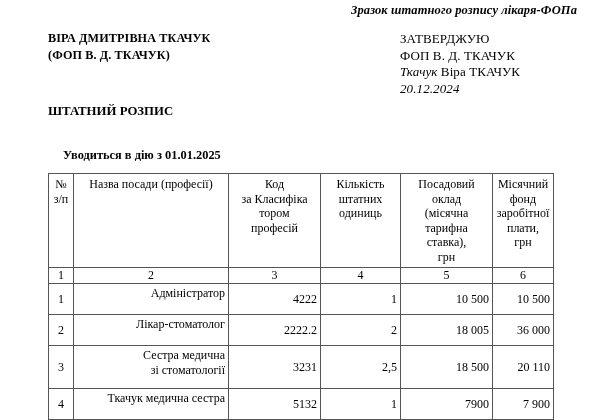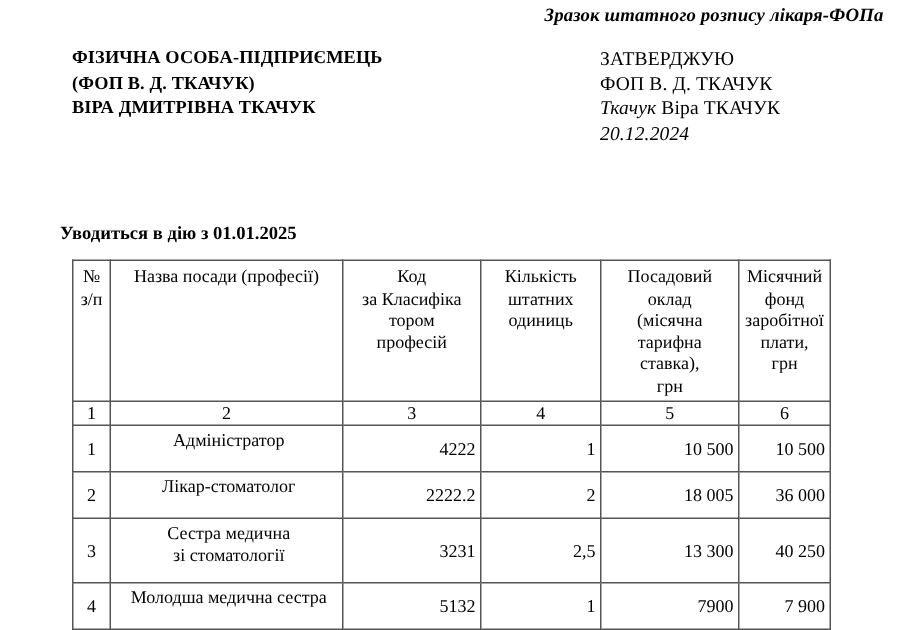--- a/index.html
+++ b/index.html
@@ -18,21 +18,21 @@
   .page {
     position: relative;
     width: 600px;
     height: 420px;
   }
 
   
   .caption {
     position: absolute;
     top: 3px;
-    left: 16px;
+    left: 4px;
     width: 573px;
     text-align: right;
     font-size: 12.5px;
     font-weight: bold;
     font-style: italic;
     letter-spacing: 0.1px;
   }
 
   
   .hdr-left {
@@ -61,21 +61,21 @@
     position: absolute;
     top: 103px;
     left: 48px;
     font-size: 12.8px;
     font-weight: bold;
     line-height: 17.5px;
   }
   .effective {
     position: absolute;
     top: 148px;
-    left: 40px;
+    left: 63px;
     font-size: 12.4px;
     font-weight: bold;
   }
 
   
   .tbl-wrap {
     position: absolute;
     top: 173px;
     left: 48px;
     width: 505px;
@@ -111,48 +111,48 @@
   }
   .unit-ital { }
 
   tr.numrow td {
     text-align: center;
     height: 15px;
     padding: 0 3px;
   }
   tr.datarow td { height: 26px; }
   tr.datarow td.num { text-align: center; }
-  tr.datarow td.name { text-align: center; vertical-align: top; padding-left: 6px; }
+  tr.datarow td.name { text-align: right; vertical-align: top; padding-left: 6px; }
   tr.datarow td.ctr { text-align: right; }
   tr.tall td { height: 38px; }
   tr.tall td.name { vertical-align: top; }
   tr.total td { height: 20px; }
   tr.total td.name { font-weight: bold; vertical-align: middle; }
 </style>
 </head>
 <body>
 
 <div class="page">
 
   <div class="caption">Зразок штатного розпису лікаря-ФОПа</div>
 
   <div class="hdr-left">
-    <div>ФІЗИЧНА ОСОБА-ПІДПРИЄМЕЦЬ</div>
+    <div>ВІРА ДМИТРІВНА ТКАЧУК</div>
     <div>(ФОП В. Д. ТКАЧУК)</div>
-    <div>ВІРА ДМИТРІВНА ТКАЧУК</div>
   </div>
 
   <div class="hdr-right">
     <div>ЗАТВЕРДЖУЮ</div>
     <div>ФОП В. Д. ТКАЧУК</div>
     <div><span class="sig-italic">Ткачук</span> <span>Віра ТКАЧУК</span></div>
     <div class="date">20.12.2024</div>
   </div>
 
   <div class="doc-title">
+    <div>ШТАТНИЙ РОЗПИС</div>
   </div>
 
   <div class="effective">Уводиться в дію з 01.01.2025</div>
 
   <div class="tbl-wrap">
     <table class="sched">
       <colgroup>
         <col class="c1">
           <col class="c2">
           <col class="c3">
@@ -194,27 +194,27 @@
           <td class="ctr">2</td>
           <td class="ctr">18 005</td>
           <td class="ctr">36 000</td>
         </tr>
 
         <tr class="datarow tall">
           <td class="num">3</td>
           <td class="name">Сестра медична<br>зі стоматології</td>
           <td class="ctr">3231</td>
           <td class="ctr">2,5</td>
-          <td class="ctr">13 300</td>
-          <td class="ctr">40 250</td>
+          <td class="ctr">18 500</td>
+          <td class="ctr">20 110</td>
         </tr>
 
         <tr class="datarow">
           <td class="num">4</td>
-          <td class="name">Молодша медична сестра</td>
+          <td class="name">Ткачук медична сестра</td>
           <td class="ctr">5132</td>
           <td class="ctr">1</td>
           <td class="ctr">7900</td>
           <td class="ctr">7 900</td>
         </tr>
 
         <tr class="datarow total">
           <td class="num"></td>
           <td class="name">Разом</td>
           <td class="ctr"></td>

